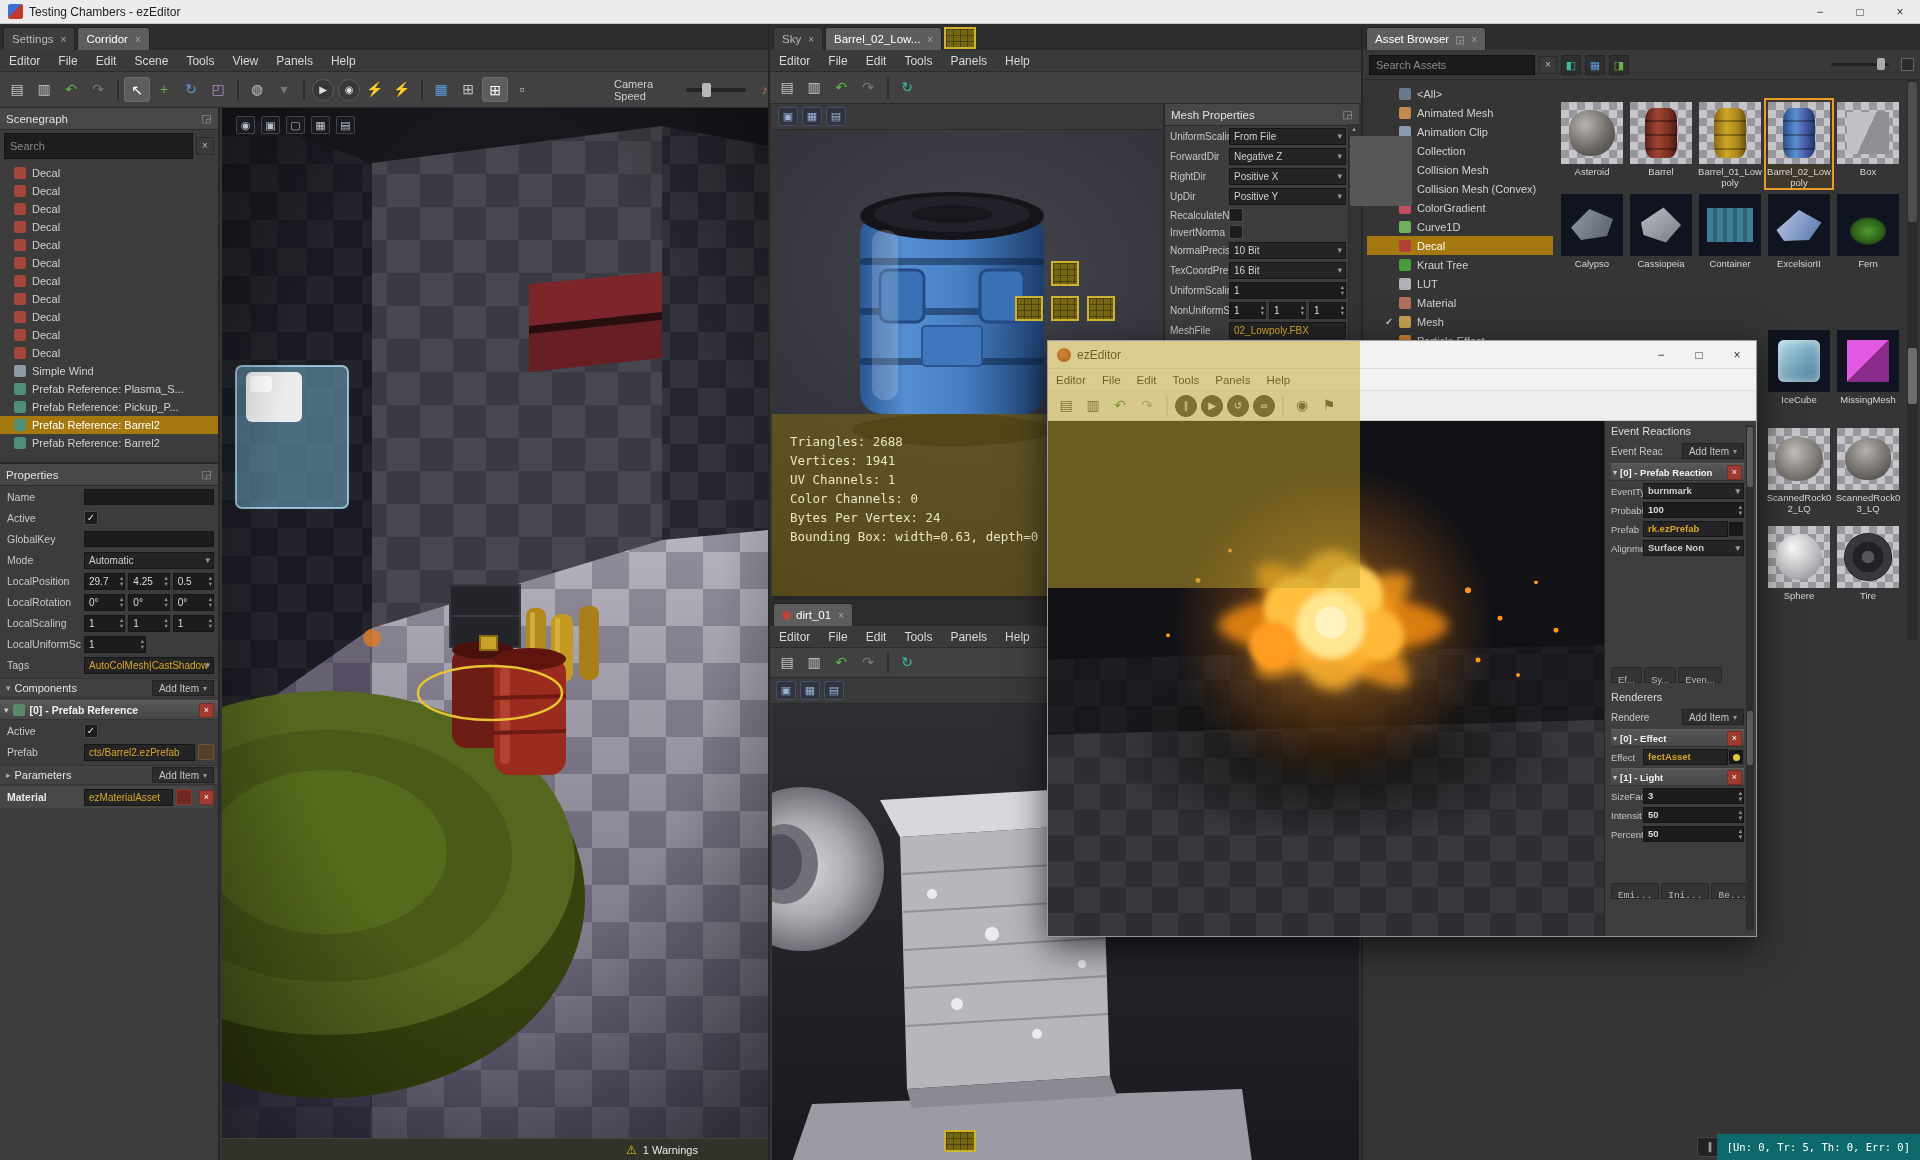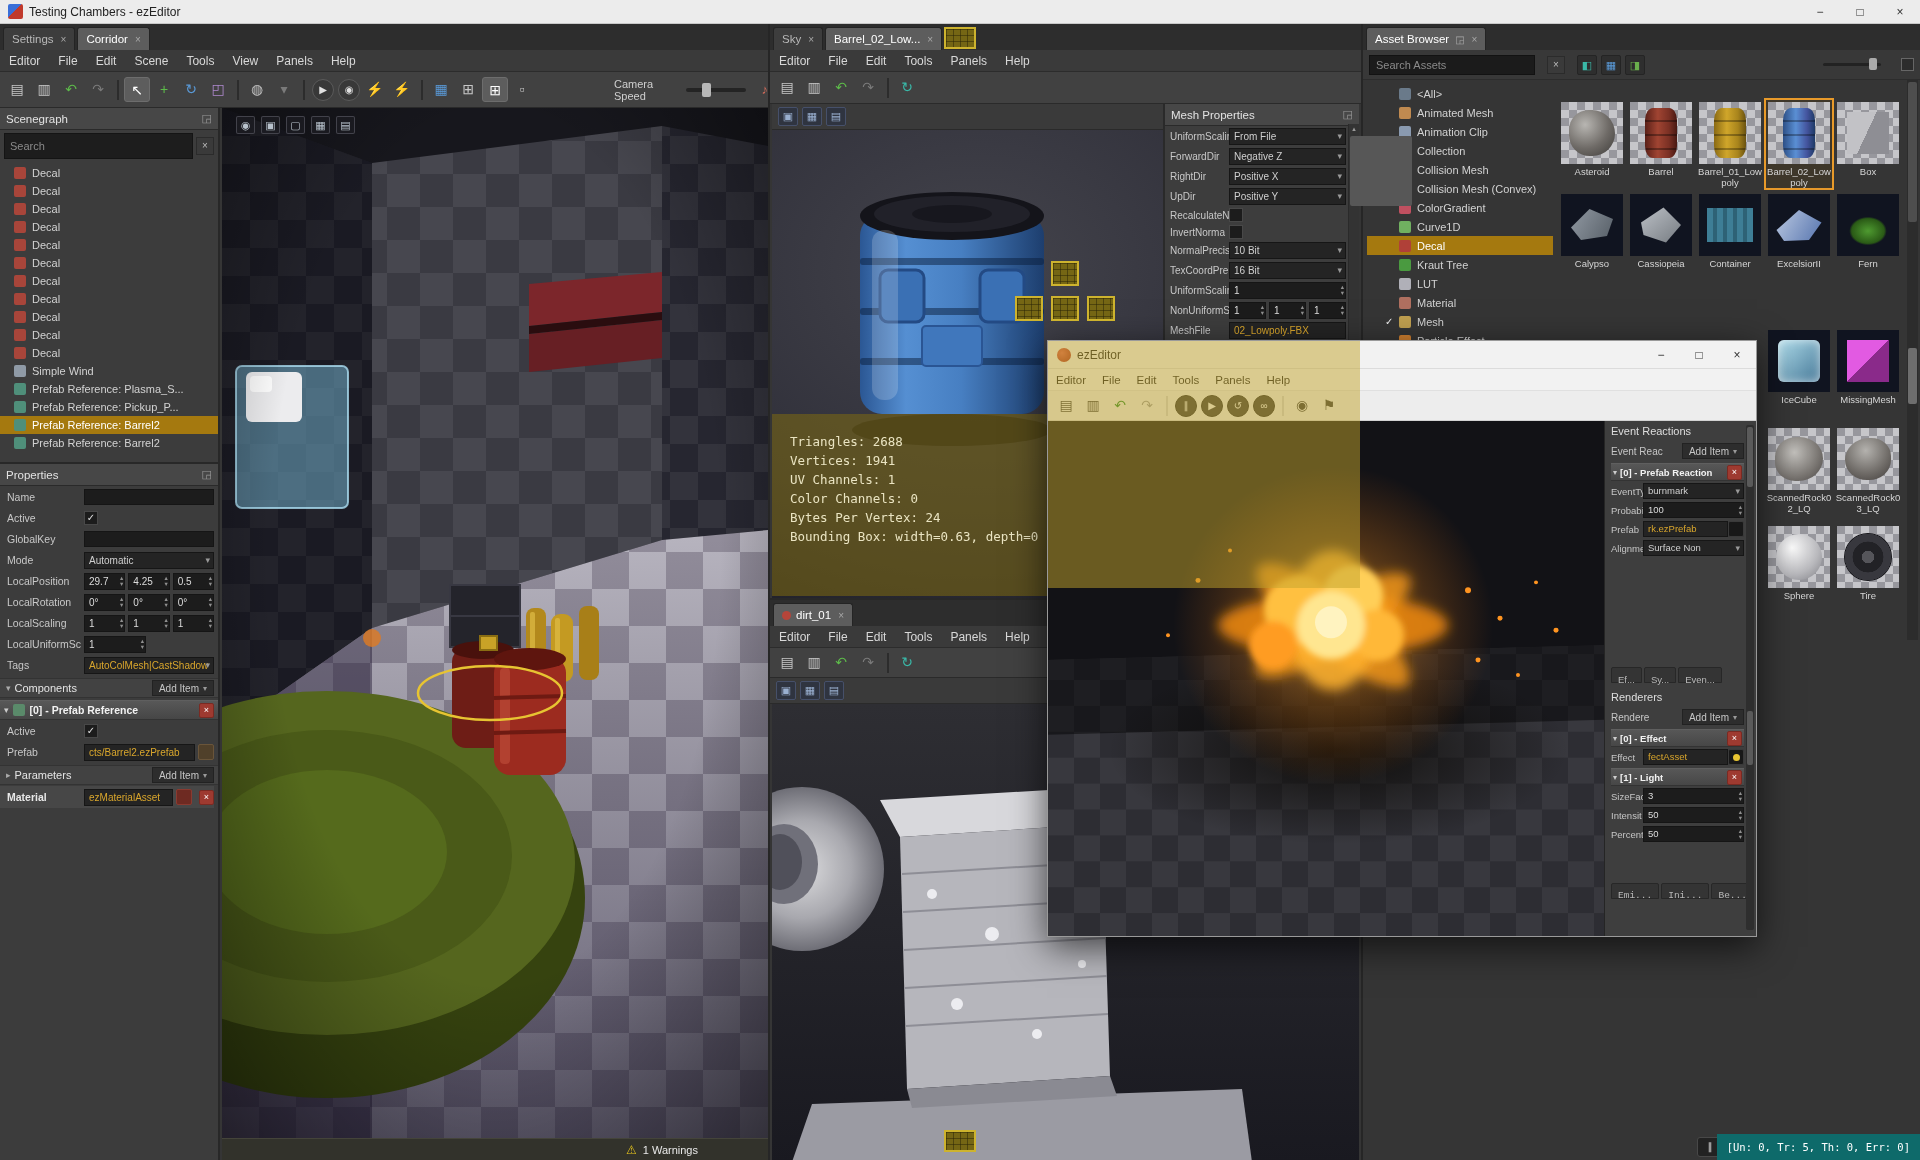--- a/index.html
+++ b/index.html
@@ -107,21 +107,21 @@
   .mesh-props { position:absolute; left:393px; top:80px; width:196px; height:246px; background:#3d3d3d; border-left:2px solid #2a2a2a; border-bottom:2px solid #2a2a2a; z-index:4; }
   .mesh-props .prow { margin-right:13px; height:19px; }
   .mesh-props .plabel { width:64px; font-size:10px; padding-left:5px; }
   .mp-scroll { position:absolute; right:0; top:20px; bottom:0; width:11px; background:#333; border-left:1px solid #2a2a2a; }
   .mp-scroll .arr { display:block; text-align:center; font-size:7px; color:#999; height:10px; line-height:10px; font-style:normal; }
   .mp-scroll .thumb { position:absolute; left:1px; right:1px; top:12px; height:70px; background:#575757; border-radius:2px; }
   .dirt-window { position:absolute; left:0; top:574px; right:0; bottom:0; background:#353535; border-top:2px solid #282828; }
   .dirt-viewport { position:absolute; left:2px; top:104px; right:2px; bottom:0; background:#17171d; overflow:hidden; }
 
   
-  .ab-search { height:30px; display:flex; align-items:center; padding:0 6px; gap:12px; background:#383838; border-bottom:1px solid #2c2c2c; }
+  .ab-search { height:30px; display:flex; align-items:center; padding:0 6px; gap:4px; background:#383838; border-bottom:1px solid #2c2c2c; }
   .ab-search input { width:166px; height:20px; background:#1b1b1b; border:1px solid #121212; color:#ccc; font-size:11px; padding:0 6px; font-family:"Liberation Sans",sans-serif; }
   .ab-search input::placeholder { color:#8a8a8a; }
   .filter-ic { width:20px; height:20px; border-radius:2px; background:#2e2e2e; border:1px solid #242424; font-size:11px; line-height:18px; text-align:center; }
   .filter-ic.teal { color:#3ab8a8; } .filter-ic.blue { color:#5a9ad8; } .filter-ic.green { color:#6ab04c; }
   .ab-slider { margin-left:auto; position:relative; width:58px; height:3px; background:#222; border-radius:2px; }
   .ab-slider .slider-thumb { position:absolute; right:4px; top:-5px; width:8px; height:12px; background:#aaa; border-radius:2px; }
   .ab-sizebox { width:13px; height:13px; border:1px solid #666; margin-left:8px; background:#2c2c2c; }
   .ab-body { position:absolute; left:0; top:56px; right:0; bottom:0; }
   .ab-tree { position:absolute; left:4px; top:4px; width:186px; bottom:0; }
   .ab-tree .tree-row { height:19px; padding-left:18px; }
@@ -174,21 +174,21 @@
   .fw-viewport svg { display:block; width:100%; height:100%; }
   .fw-right { position:absolute; left:556px; right:0; top:0; bottom:0; background:#3e3e3e; border-left:1px solid #252525; padding:4px 12px 4px 6px; }
   .rp-title { font-size:11px; color:#dedede; height:16px; }
   .rp-row { display:flex; align-items:center; height:20px; }
   .rp-label { width:56px; font-size:10px; color:#c6c6c6; white-space:nowrap; overflow:hidden; flex:none; }
   .rp-group { display:flex; align-items:center; height:18px; background:linear-gradient(#575757,#474747); border-top:1px solid #5f5f5f; border-bottom:1px solid #333; padding:0 2px; margin-top:2px; }
   .rp-group .g-caret { font-size:8px; color:#ccc; margin-right:3px; font-style:normal; }
   .rp-group .g-label { font-size:9.5px; font-weight:bold; color:#f2f2f2; white-space:nowrap; overflow:hidden; flex:1; }
   .rp-prow { display:flex; align-items:center; height:18px; margin-top:1px; }
   .rp-prow .rp-label { width:32px; font-size:9.5px; }
-  .rp-prow .dd, .rp-prow .spin { height:16px; line-height:14px; font-size:9.5px; }
+  .rp-prow .dd, .rp-prow .spin { height:16px; line-height:14px; font-size:9.5px;font-weight:bold; }
   .mini-tabs { display:flex; margin-top:110px; }
   .mini-tabs.mt2 { margin-top:40px;font-family:Liberation Mono, monospace; }
   .mini-tabs span { padding:4px 6px; height:16px; line-height:15px; background:#343434; border:1px solid #272727; color:#b8b8b8; font-size:9.5px; margin-right:2px; border-radius:2px 2px 0 0; }
   .renderers-block { margin-top:8px; }
   .fw-scroll { position:absolute; right:2px; top:4px; bottom:6px; width:8px; background:#2e2e2e; border-radius:2px; }
   .fw-scroll .t1 { position:absolute; left:1px; right:1px; top:2px; height:60px; background:#5a5a5a; border-radius:2px; }
   .fw-scroll .t2 { position:absolute; left:1px; right:1px; top:286px; height:54px; background:#5a5a5a; border-radius:2px; }
   .fw-overlay { position:absolute; left:0; top:0; width:312px; height:247px; background:rgba(193,163,44,0.5); z-index:20; pointer-events:none; }
 
   

